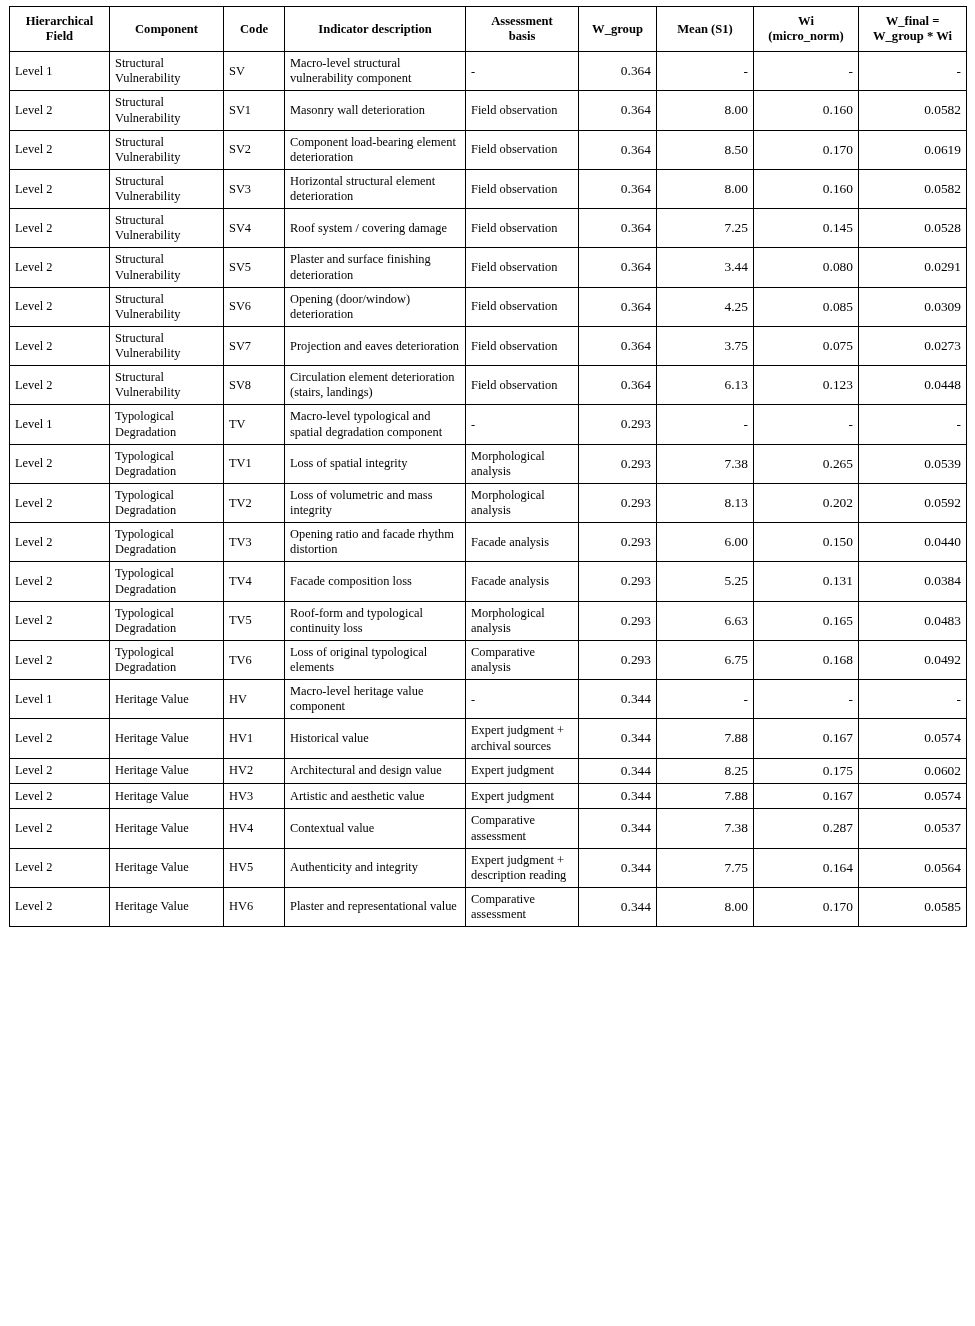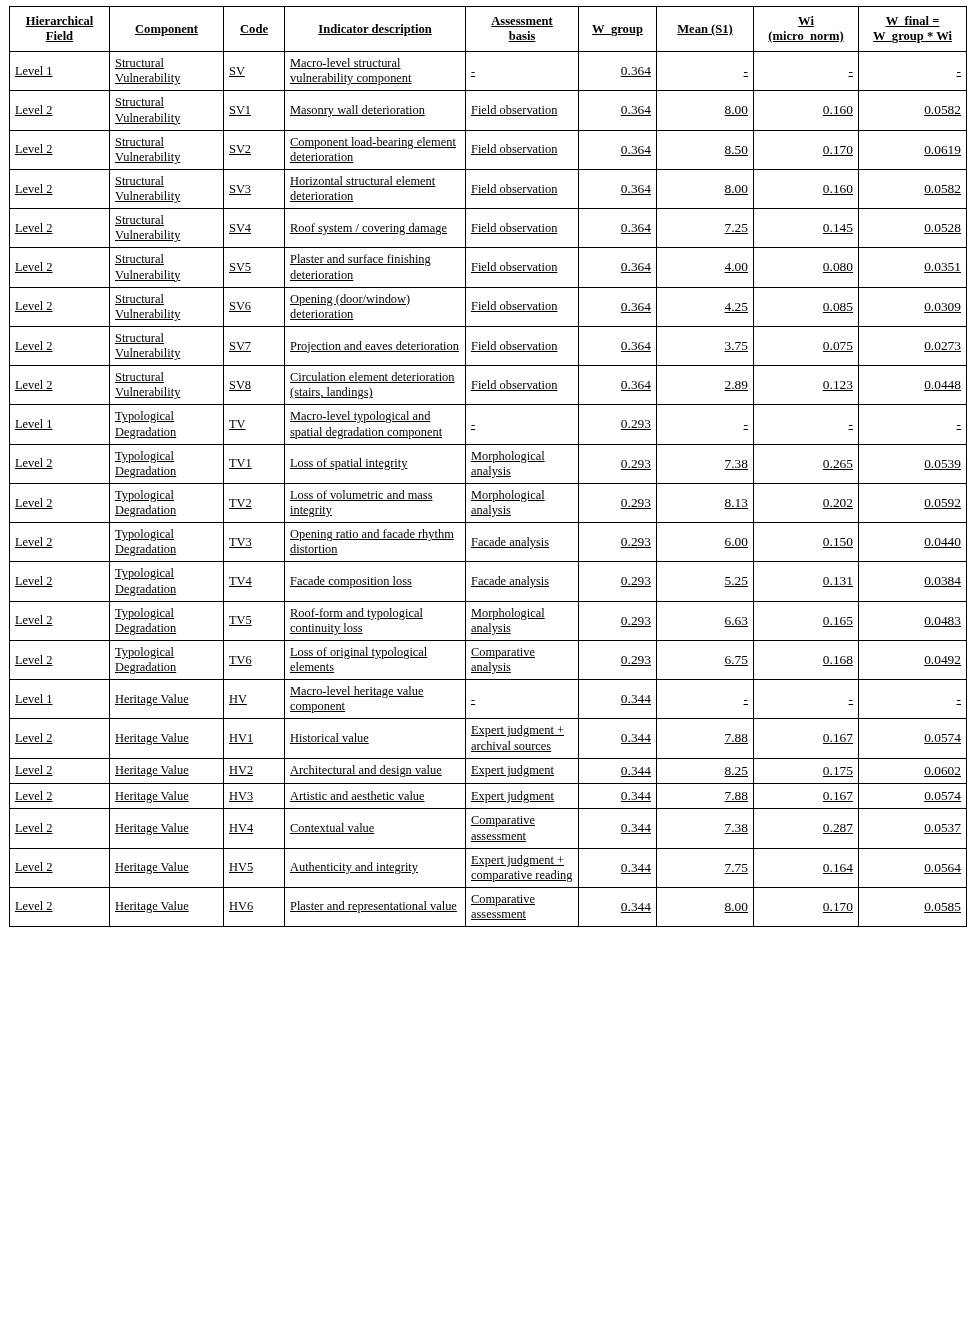--- a/index.html
+++ b/index.html
@@ -12,21 +12,20 @@
     width: 975px;
     height: 1326px;
     font-family: "Liberation Serif", "DejaVu Serif", serif;
     color: #000000;
     overflow: hidden;
   }
   .table-wrap {
     padding: 6px 10px 0 9px;
     box-sizing: border-box;
     width: 975px;
-    text-decoration: underline;
   }
   table.indicator-table {
     border-collapse: collapse;
     width: 957px;
     table-layout: fixed;
     font-size: 12.4px;
     line-height: 1.22;
   }
   table.indicator-table th,
   table.indicator-table td {
@@ -169,23 +168,23 @@
           <td class="num">0.145</td>
           <td class="num">0.0528</td>
         </tr>
         <tr>
           <td class="txt">Level 2</td>
           <td class="txt">Structural Vulnerability</td>
           <td class="txt">SV5</td>
           <td class="txt">Plaster and surface finishing deterioration</td>
           <td class="txt">Field observation</td>
           <td class="num">0.364</td>
-          <td class="num">4.00</td>
+          <td class="num">3.44</td>
           <td class="num">0.080</td>
-          <td class="num">0.0351</td>
+          <td class="num">0.0291</td>
         </tr>
         <tr>
           <td class="txt">Level 2</td>
           <td class="txt">Structural Vulnerability</td>
           <td class="txt">SV6</td>
           <td class="txt">Opening (door/window) deterioration</td>
           <td class="txt">Field observation</td>
           <td class="num">0.364</td>
           <td class="num">4.25</td>
           <td class="num">0.085</td>
@@ -202,21 +201,21 @@
           <td class="num">0.075</td>
           <td class="num">0.0273</td>
         </tr>
         <tr>
           <td class="txt">Level 2</td>
           <td class="txt">Structural Vulnerability</td>
           <td class="txt">SV8</td>
           <td class="txt">Circulation element deterioration (stairs, landings)</td>
           <td class="txt">Field observation</td>
           <td class="num">0.364</td>
-          <td class="num">2.89</td>
+          <td class="num">6.13</td>
           <td class="num">0.123</td>
           <td class="num">0.0448</td>
         </tr>
         <tr>
           <td class="txt">Level 1</td>
           <td class="txt">Typological Degradation</td>
           <td class="txt">TV</td>
           <td class="txt">Macro-level typological and spatial degradation component</td>
           <td class="basis-dash">-</td>
           <td class="num">0.293</td>
@@ -343,21 +342,21 @@
           <td class="num">0.344</td>
           <td class="num">7.38</td>
           <td class="num">0.287</td>
           <td class="num">0.0537</td>
         </tr>
         <tr>
           <td class="txt">Level 2</td>
           <td class="txt">Heritage Value</td>
           <td class="txt">HV5</td>
           <td class="txt">Authenticity and integrity</td>
-          <td class="txt">Expert judgment + comparative reading</td>
+          <td class="txt">Expert judgment + description reading</td>
           <td class="num">0.344</td>
           <td class="num">7.75</td>
           <td class="num">0.164</td>
           <td class="num">0.0564</td>
         </tr>
         <tr>
           <td class="txt">Level 2</td>
           <td class="txt">Heritage Value</td>
           <td class="txt">HV6</td>
           <td class="txt">Plaster and representational value</td>

